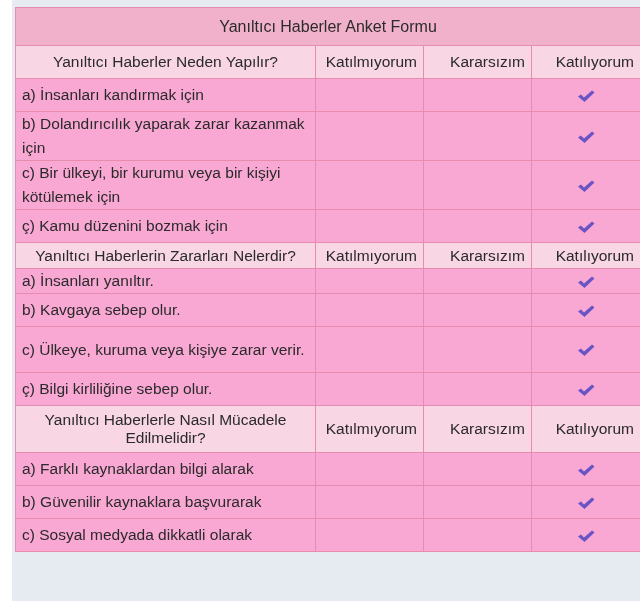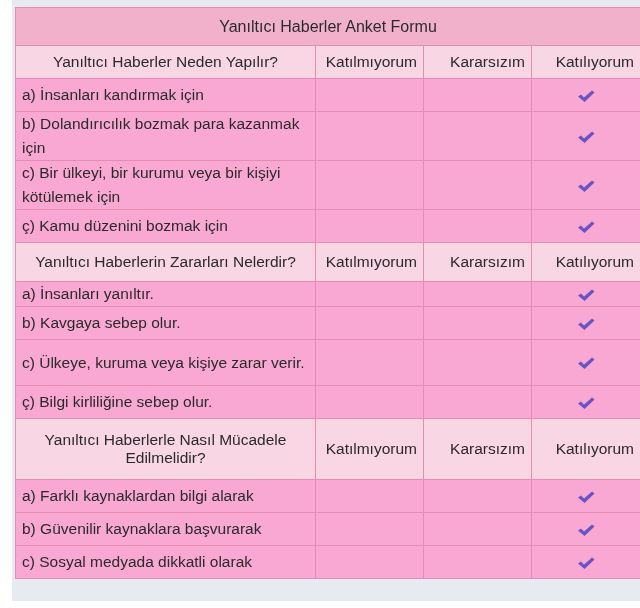--- a/index.html
+++ b/index.html
@@ -43,21 +43,21 @@
         </tr>
         <tr class="item-row" style="height: 33px;">
           <td class="q">a) İnsanları kandırmak için</td>
           <td style="text-align: center;"></td>
           <td style="text-align: center;"></td>
           <td style="text-align: center;"><svg viewBox="0 0 18 14" class="check">
               <path d="M1 7.5 L4 5.5 L7 8.5 L15 1.5 L17.5 3.5 L7.5 13 Z" fill="#6a54c4"></path>
             </svg></td>
         </tr>
         <tr class="item-row" style="height: 47px;">
-          <td class="q">b) Dolandırıcılık bozmak para kazanmak için</td>
+          <td class="q">b) Dolandırıcılık yaparak zarar kazanmak için</td>
           <td style="text-align: center;"></td>
           <td style="text-align: center;"></td>
           <td style="text-align: center;"><svg viewBox="0 0 18 14" class="check">
               <path d="M1 7.5 L4 5.5 L7 8.5 L15 1.5 L17.5 3.5 L7.5 13 Z" fill="#6a54c4"></path>
             </svg></td>
         </tr>
         <tr class="item-row" style="height: 47px;">
           <td class="q">c) Bir ülkeyi, bir kurumu veya bir kişiyi kötülemek için</td>
           <td style="text-align: center;"></td>
           <td style="text-align: center;"></td>
@@ -66,21 +66,21 @@
             </svg></td>
         </tr>
         <tr class="item-row" style="height: 33px;">
           <td class="q">ç) Kamu düzenini bozmak için</td>
           <td style="text-align: center;"></td>
           <td style="text-align: center;"></td>
           <td style="text-align: center;"><svg viewBox="0 0 18 14" class="check">
               <path d="M1 7.5 L4 5.5 L7 8.5 L15 1.5 L17.5 3.5 L7.5 13 Z" fill="#6a54c4"></path>
             </svg></td>
         </tr>
-        <tr class="section-row" style="height: 39px; border-radius: 12px;">
+        <tr class="section-row" style="height: 26px; border-radius: 12px;">
           <td class="q">Yanıltıcı Haberlerin Zararları Nelerdir?</td>
           <td class="opt">Katılmıyorum</td>
           <td class="opt">Kararsızım</td>
           <td class="opt">Katılıyorum</td>
         </tr>
         <tr class="item-row" style="height: 21px;">
           <td class="q">a) İnsanları yanıltır.</td>
           <td style="text-align: center;"></td>
           <td style="text-align: center;"></td>
           <td style="text-align: center;"><svg viewBox="0 0 18 14" class="check">
@@ -104,21 +104,21 @@
             </svg></td>
         </tr>
         <tr class="item-row" style="height: 33px;">
           <td class="q">ç) Bilgi kirliliğine sebep olur.</td>
           <td style="text-align: center;"></td>
           <td style="text-align: center;"></td>
           <td style="text-align: center;"><svg viewBox="0 0 18 14" class="check">
               <path d="M1 7.5 L4 5.5 L7 8.5 L15 1.5 L17.5 3.5 L7.5 13 Z" fill="#6a54c4"></path>
             </svg></td>
         </tr>
-        <tr class="section-row" style="height: 61px;">
+        <tr class="section-row" style="height: 47px;">
           <td class="q">Yanıltıcı Haberlerle Nasıl Mücadele Edilmelidir?</td>
           <td class="opt">Katılmıyorum</td>
           <td class="opt">Kararsızım</td>
           <td class="opt">Katılıyorum</td>
         </tr>
         <tr class="item-row" style="height: 33px;">
           <td class="q">a) Farklı kaynaklardan bilgi alarak</td>
           <td style="text-align: center;"></td>
           <td style="text-align: center;"></td>
           <td style="text-align: center;"><svg viewBox="0 0 18 14" class="check">

